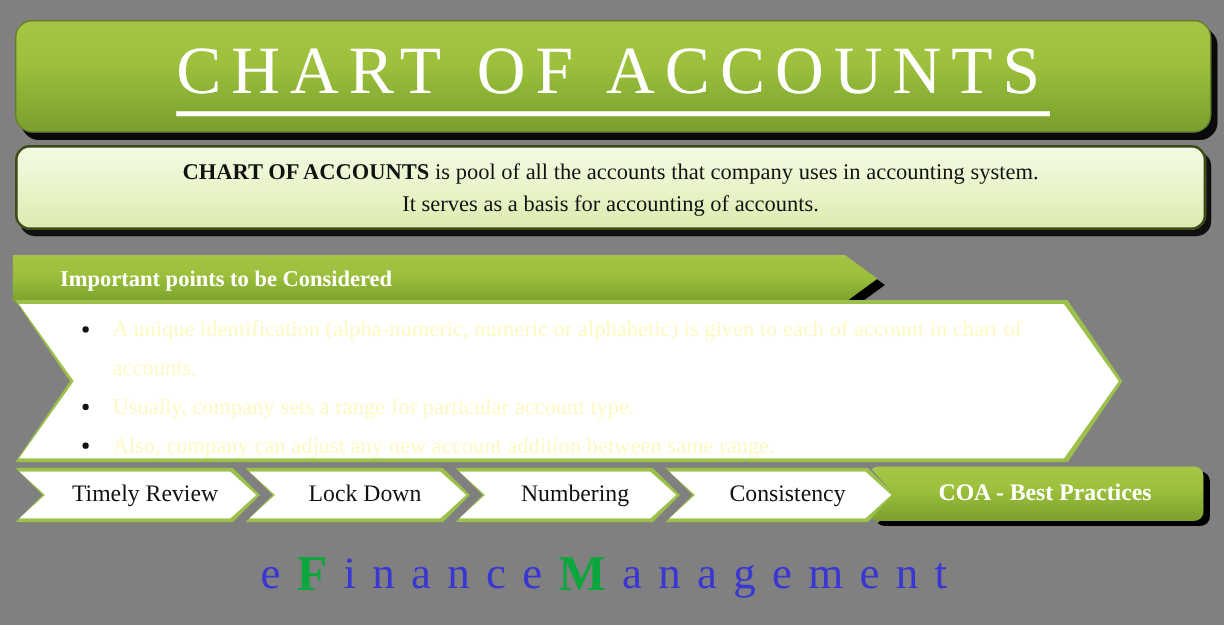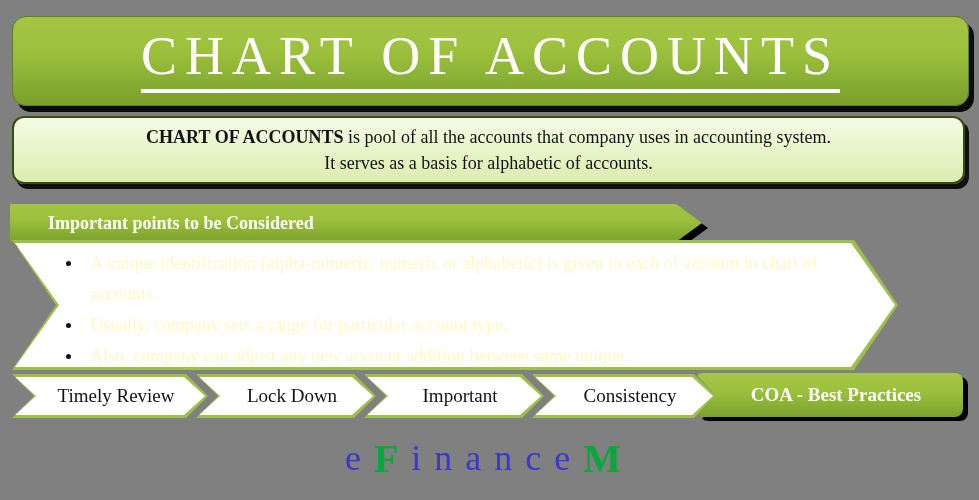--- a/index.html
+++ b/index.html
@@ -246,64 +246,65 @@
 <div class="stage">
 
   <div class="title-bar">
     <div class="title-text">CHART OF ACCOUNTS</div>
   </div>
 
   <div class="subtitle-box">
     <div class="subtitle-line">
       <b>CHART OF ACCOUNTS</b><span> is pool of all the accounts that company uses in accounting system.</span>
     </div>
-    <div class="subtitle-line">It serves as a basis for alphabetic of accounts.</div>
+    <div class="subtitle-line">It serves as a basis for accounting of accounts.</div>
   </div>
 
   <div class="points-banner-shadow"></div>
   <div class="points-banner">
     <div class="points-banner-label">Important points to be Considered</div>
   </div>
 
   <div class="bullets-outer"></div>
   <div class="bullets-inner"></div>
   <ul class="bullets-list">
     <li class="bullet-item">A unique identification (alpha-numeric, numeric or alphabetic) is given to each of account in chart of accounts.</li>
     <li class="bullet-item">Usually, company sets a range for particular account type.</li>
-    <li class="bullet-item">Also, company can adjust any new account addition between same unique.</li>
+    <li class="bullet-item">Also, company can adjust any new account addition between same range.</li>
   </ul>
 
   <div class="chev-row">
     <div class="chev" style="left:12px; width:196px;">
       <div class="chev-face">
         <span class="chev-label">Timely Review</span>
       </div>
     </div>
     <div class="chev" style="left:196px; width:180px;text-align:right;">
       <div class="chev-face">
         <span class="chev-label">Lock Down</span>
       </div>
     </div>
     <div class="chev" style="left:364px; width:180px;">
       <div class="chev-face">
-        <span class="chev-label">Important</span>
+        <span class="chev-label">Numbering</span>
       </div>
     </div>
     <div class="chev" style="left:532px; width:184px;">
       <div class="chev-face">
         <span class="chev-label">Consistency</span>
       </div>
     </div>
   </div>
 
   <div class="coa-shadow"></div>
   <div class="coa-tab">
     <span class="coa-label">COA - Best Practices</span>
   </div>
 
   <div class="footer-logo">
     <span class="logo-blue">e</span>
       <span class="logo-green">F</span>
       <span class="logo-blue">inance</span>
       <span class="logo-green">M</span>
+      <span class="logo-blue">anagement</span>
   </div>
 
 </div>
 
 </body></html>

